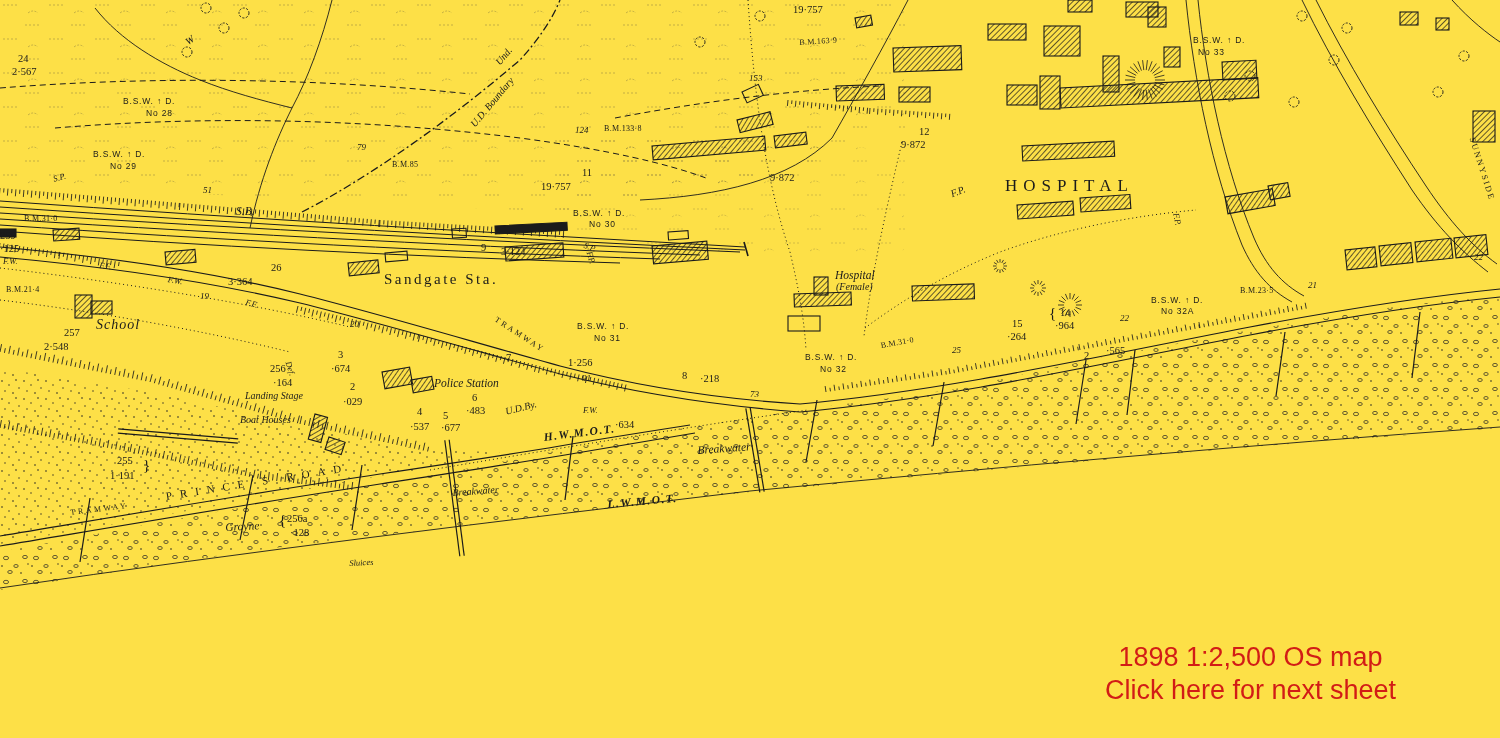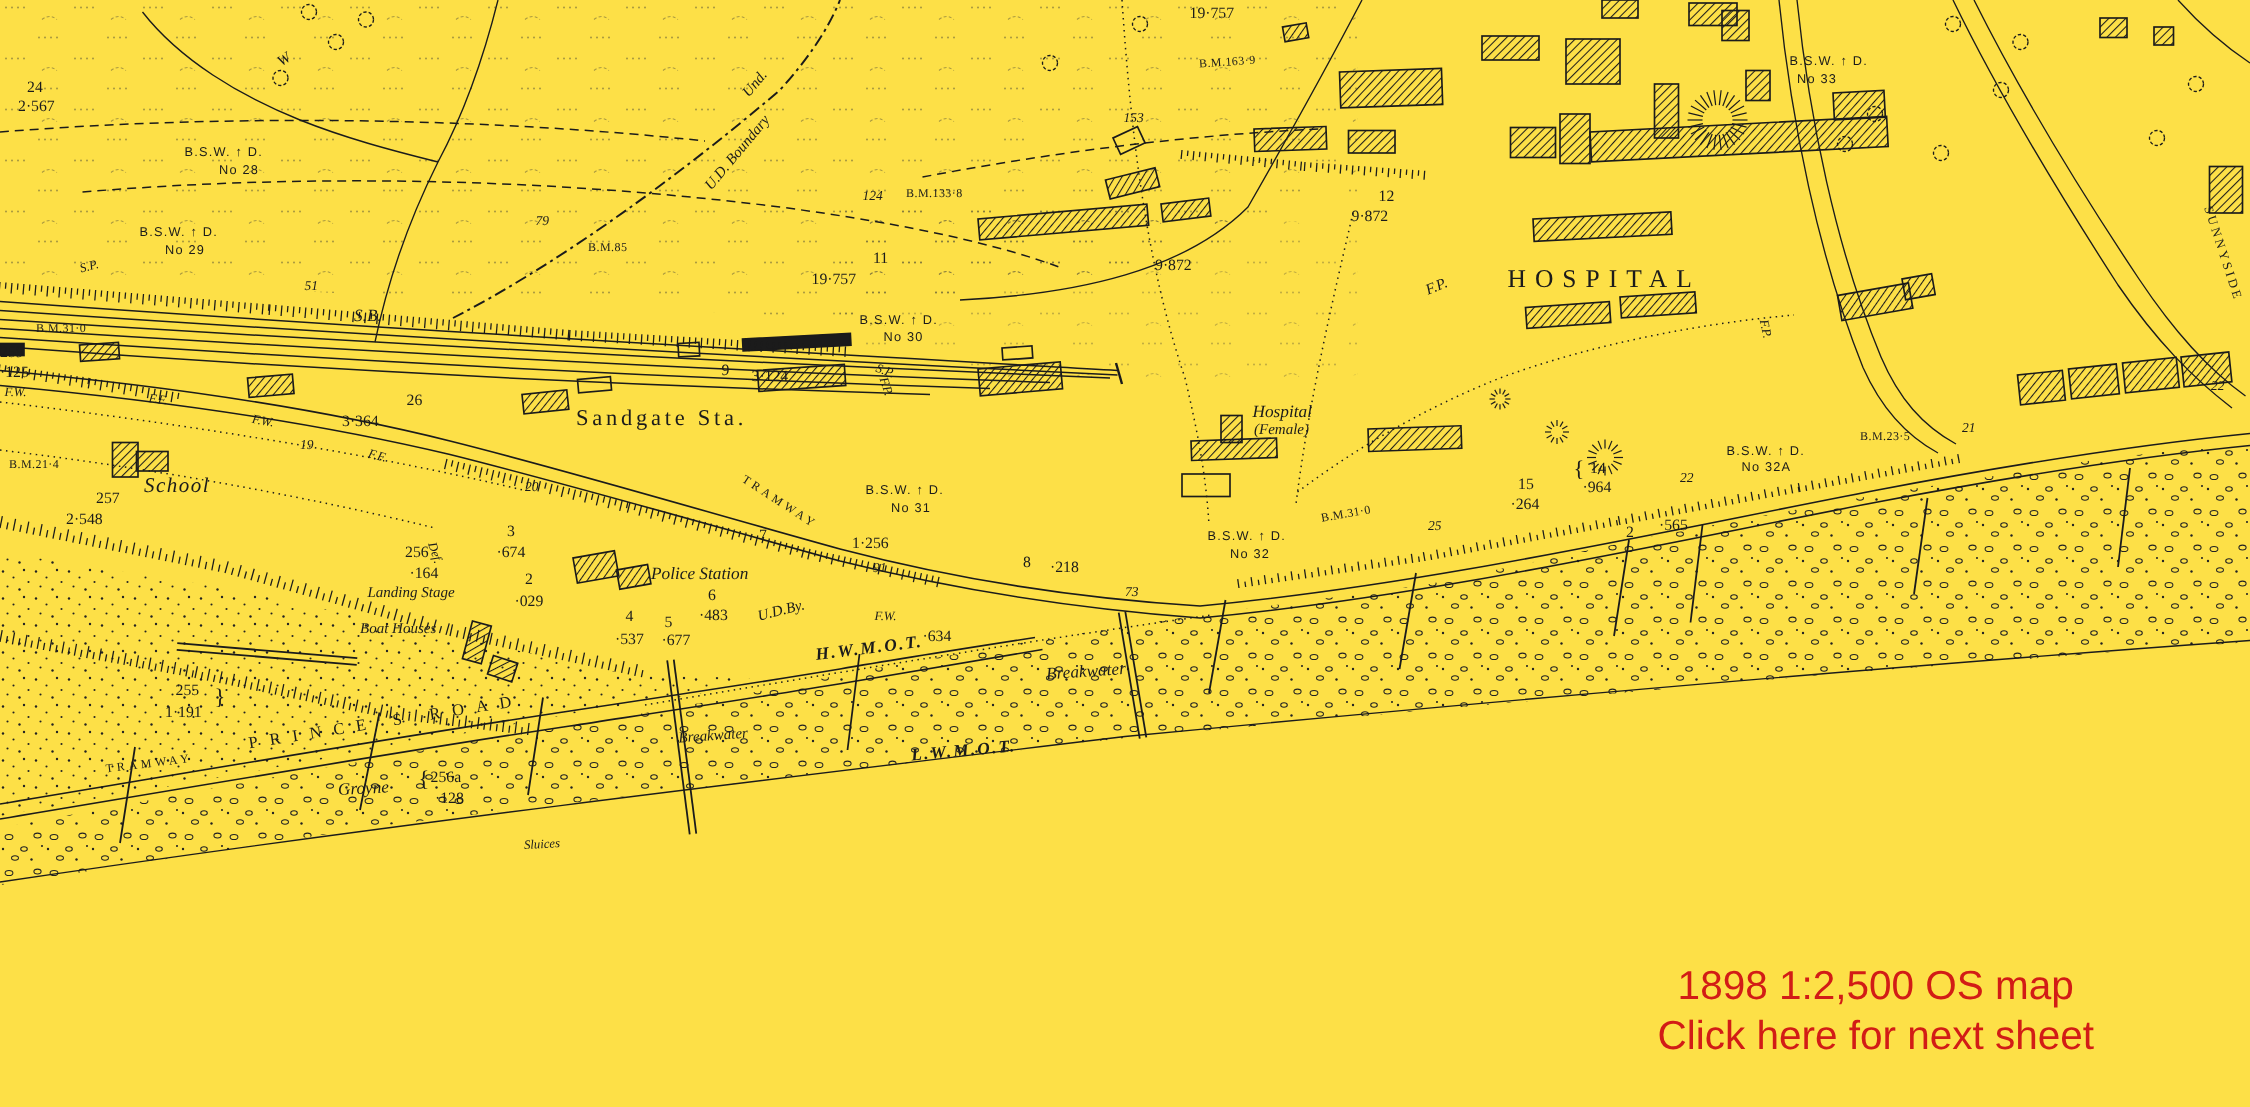--- a/index.html
+++ b/index.html
@@ -896,21 +896,21 @@
       <div class="lab i" style="left: 183px; top: 38px; transform: rotate(-35deg);">W</div>
       <div class="lab it9" style="left: 357px; top: 142px; text-align: center;">79</div>
       <div class="lab bm" style="left: 392px; top: 160px;">B.M.85</div>
       <div class="lab it9" style="left: 203px; top: 185px;">51</div>
       <div class="lab i8" style="left: 52px; top: 174px; transform: rotate(-15deg);">S.P.</div>
       <div class="lab i11" style="left: 236px; top: 205px;">S.B.</div>
       <div class="lab bm" style="left: 24px; top: 214px;">B.M.31·0</div>
       <div class="lab n" style="left: 0px; top: 230px;">259</div>
       <div class="lab n" style="left: 0px; top: 243px;">·125</div>
       <div class="lab i8" style="left: 3px; top: 256px;">F.W.</div>
-      <div class="lab bm" style="left: 6px; top: 285px; margin-top: 20px;">B.M.21·4</div>
+      <div class="lab bm" style="left: 6px; top: 285px;">B.M.21·4</div>
       <div class="lab i8" style="left: 100px; top: 260px; transform: rotate(8deg);">F.F.</div>
       <div class="lab i8" style="left: 169px; top: 274px; transform: rotate(10deg);">F.W.</div>
       <div class="lab i8" style="left: 247px; top: 297px; transform: rotate(15deg);">F.F.</div>
       <div class="lab n" style="left: 234px; top: 262px; margin-left: 37px;">26</div>
       <div class="lab n" style="left: 228px; top: 276px;">3·364</div>
       <div class="lab it9" style="left: 200px; top: 291px;">19</div>
       <div class="lab n" style="left: 64px; top: 327px;">257</div>
       <div class="lab sch" style="left: 96px; top: 317px;">School</div>
       <div class="lab n" style="left: 44px; top: 341px;">2·548</div>
       <div class="lab n" style="left: 481px; top: 242px;">9</div>

